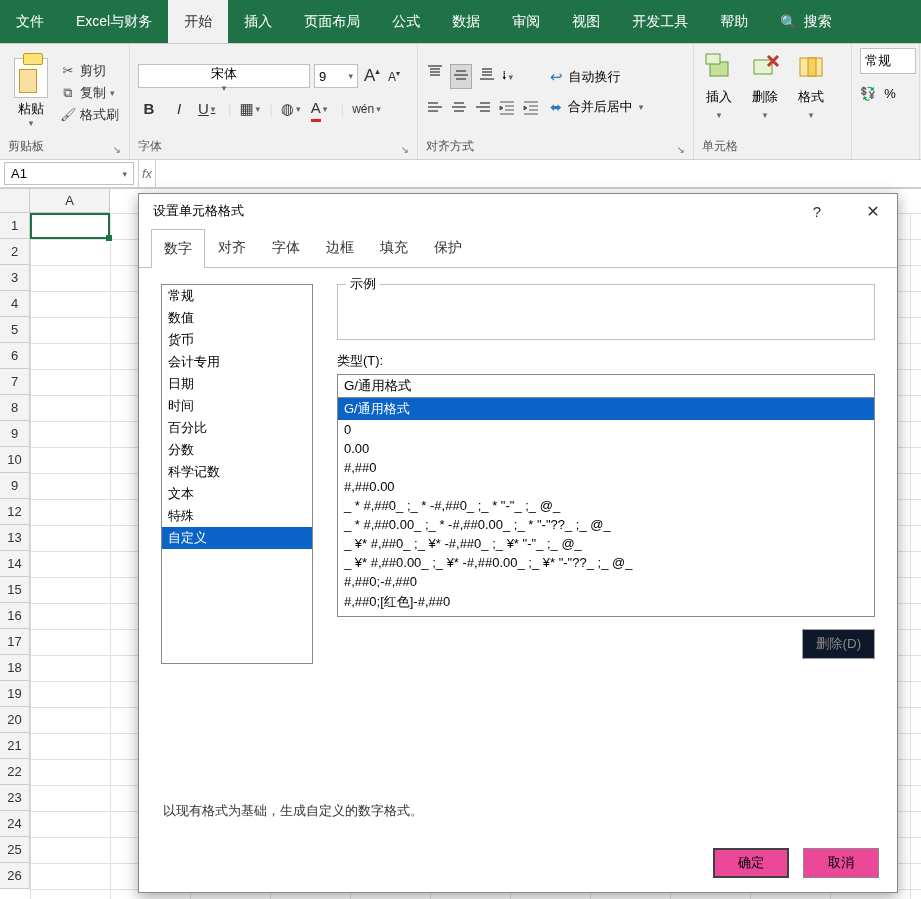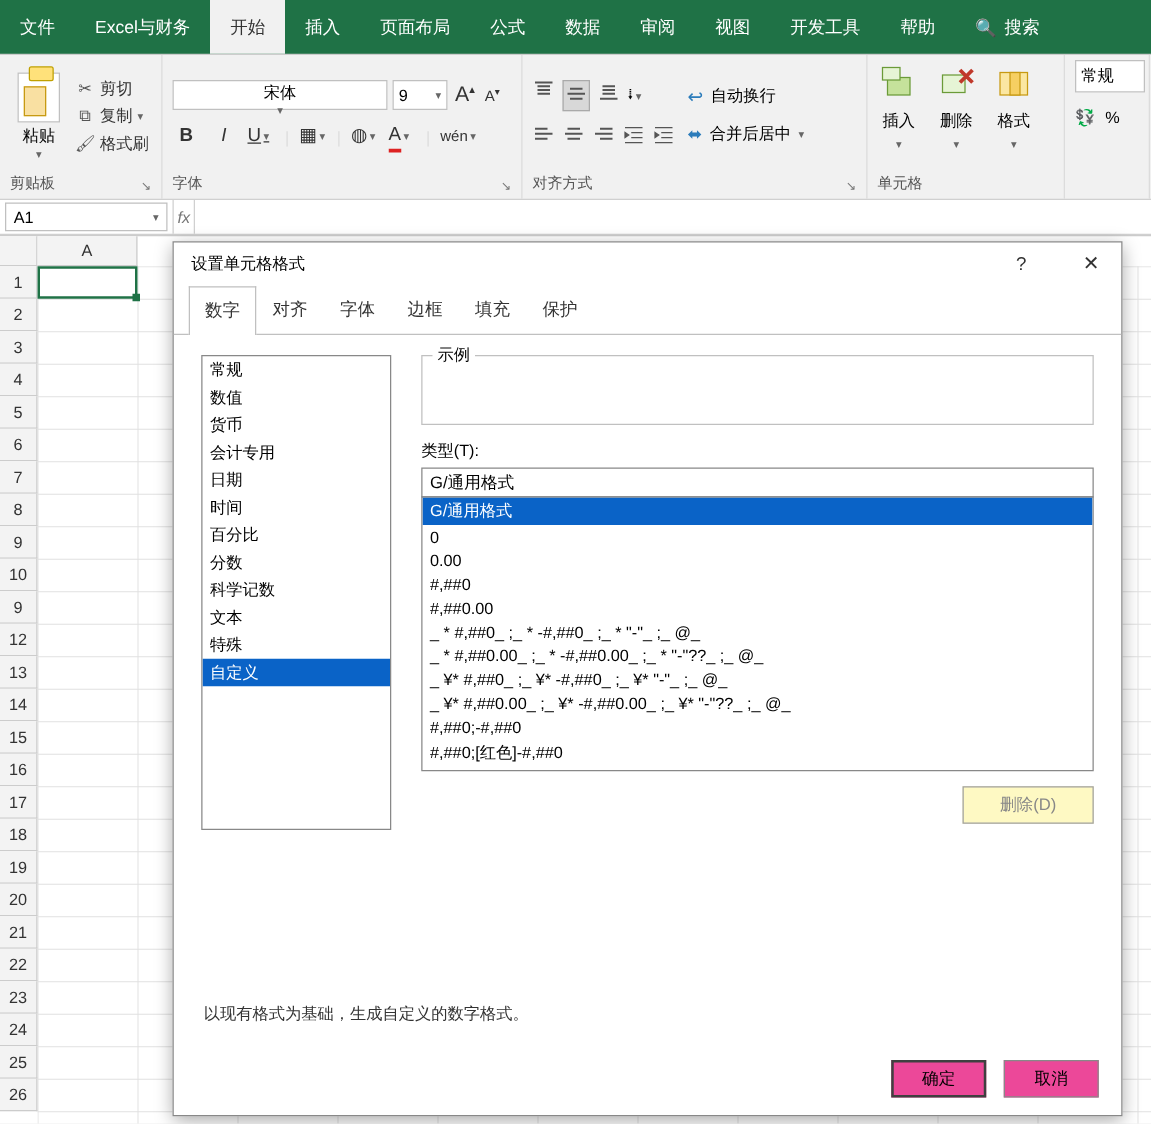--- a/index.html
+++ b/index.html
@@ -86,21 +86,21 @@
 .category-list .item.selected { background:#0a63c7; color:#fff; }
 .right-col { flex:1; display:flex; flex-direction:column; gap:12px; }
 .fieldset { border:1px solid #c0c0c0; padding:22px 10px 8px; position:relative; }
 .fieldset .legend { position:absolute; top:-10px; left:8px; background:#fff; padding:0 4px; }
 .type-input { width:100%; height:24px; border:1px solid #888; padding:0 6px; }
 .type-list-wrap { position:relative; }
 .type-list { border:1px solid #888; height:220px; overflow-y:auto; margin-top: -1px; }
 .type-list .titem { padding:2px 6px; cursor:pointer; white-space:pre; }
 .type-list .titem.selected { background:#0a63c7; color:#fff;}
 .delete-row { display:flex; justify-content:flex-end; }
-.small-btn { width:105px; height:30px; border:1px solid #a0a0a0; background:#fef9c3; color:#888;}
+.small-btn { width:73px; height:30px; border:1px solid #a0a0a0; background:#0f172a; color:#888;}
 .hint { padding: 8px 2px; color:#333; }
 .dlg-buttons { display:flex; justify-content:flex-end; gap:14px; padding: 10px 18px 14px; }
 .dlg-btn { width:76px; height:30px; border:1px solid #888; background:#ec4899; }
 .dlg-btn.primary { border:2px solid #404040; }
 ::-webkit-scrollbar { width: 18px; }
 ::-webkit-scrollbar-track { background:#f0f0f0; }
 ::-webkit-scrollbar-thumb { background:#c7c7c7; border: 2px solid #f0f0f0;}
 </style>
 </head>
 <body>

